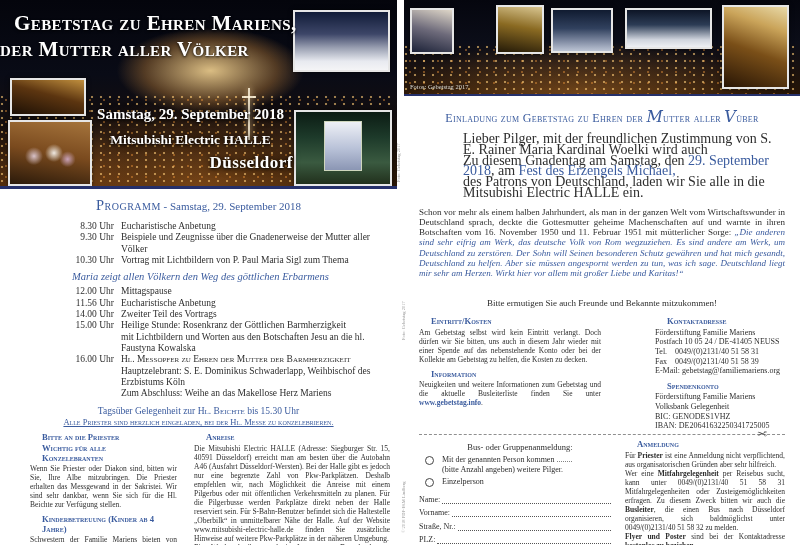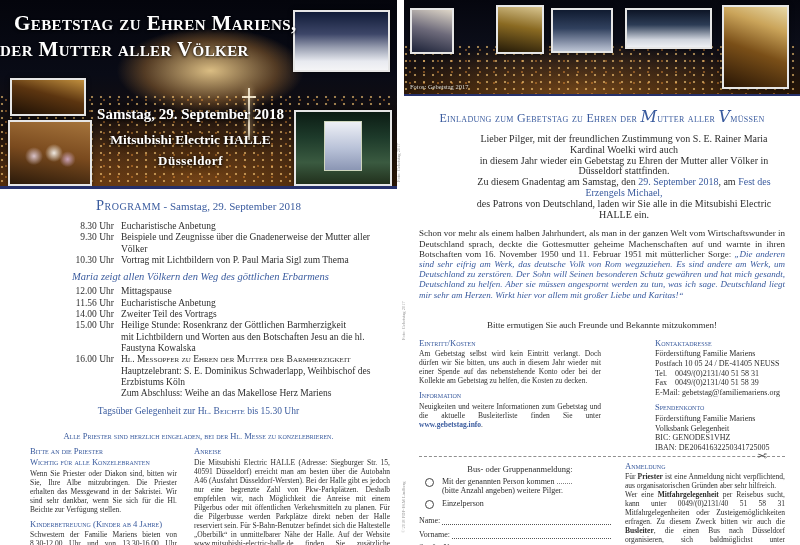--- a/index.html
+++ b/index.html
@@ -40,61 +40,61 @@
   .ph-d .inner { position:absolute; left:30%; top:12%; width:40%; height:70%;
     border:1px solid #cfd6bd; background:linear-gradient(#eef0f6,#b9c2d8 55%,#8b96b4); }
   .hero-title { position:absolute; left:0; top:10px; width:300px; color:#fff;
     font-variant:small-caps; font-weight:bold; text-shadow:0 1px 3px #000; line-height:26px; }
   .hero-title .t1 { font-size:21px; letter-spacing:.4px; padding-left:14px; }
   .hero-title .t2 { font-size:21px; letter-spacing:.4px; }
   .hero-meta { position:absolute; left:88px; right:104px; top:106px; text-align:center;
     color:#fff; font-weight:bold; text-shadow:0 1px 3px #000, 0 0 8px rgba(0,0,0,.8); }
   .hero-meta .date  { font-size:15px; }
   .hero-meta .venue { font-size:13.5px; margin-top:9px; }
-  .hero-meta .city  { font-size:13px; margin-top:5px; letter-spacing:.5px; }
+  .hero-meta .city  { font-size:17px; margin-top:5px; letter-spacing:.5px;text-align:right; }
 
   
   .prog-header { text-align:center; margin-top:8px; color:#3a5b9e; font-size:11px; }
   .prog-header .word { font-variant:small-caps; font-size:14.5px; letter-spacing:.5px; }
   .schedule { margin:7px 0 0 72px; font-size:9.5px; line-height:11.3px; }
   .srow { display:flex; }
   .srow .time { flex:0 0 42px; text-align:right; }
   .srow .txt  { padding-left:7px; }
   .srow .sc { font-variant:small-caps; }
   .theme { color:#3a5b9e; font-style:italic; font-size:10.5px; margin:5px 0 4px; }
   .confess { text-align:center; color:#3a5b9e; margin-top:7px; font-size:9.5px; }
   .confess .sc { font-variant:small-caps; }
-  .concel { text-align:center; color:#3a5b9e; font-variant:small-caps; font-size:8.5px; margin-top:15px; }
+  .concel { text-align:center; color:#3a5b9e; font-variant:small-caps; font-size:8.5px; margin-top:1px;text-decoration:underline; }
 
   
   .lcols { display:flex; gap:17px; padding:6px 7px 0 30px; }
   .lcol1 { flex:0 0 147px; }
   .lcol2 { flex:1; }
-  h4.sect { color:#3a5b9e; font-variant:small-caps; font-weight:normal; font-size:8.6px; line-height:9.6px; margin:6px 0 1px; }
+  h4.sect { color:#3a5b9e; font-variant:small-caps; font-weight:bold; font-size:8.6px; line-height:9.6px; margin:6px 12px 1px; }
   h4.sect.tight { margin-top:0; }
   p.body { font-size:7.5px; line-height:9px; text-align:justify; }
   .lnk { color:#3a5b9e; font-weight:bold; }
 
   
   .strip { position:relative; height:96px; overflow:hidden; border-bottom:2px solid #25306a;
     background:
       radial-gradient(ellipse 260px 70px at 45% 100%, rgba(255,160,60,.35), transparent 75%),
       linear-gradient(#05060e 0%, #0b0d18 45%, #271506 100%); }
   .strip .speckles { top:45px; }
   .sph { position:absolute; border:2px solid #e6e6e6; box-shadow:0 0 4px rgba(0,0,0,.6); }
   .sph1 { left:6px;  top:8px;  width:44px; height:46px; background:linear-gradient(15deg,#1c2238,#6d6a7a 50%,#ded6c8); }
   .sph2 { left:92px; top:5px;  width:48px; height:49px; background:linear-gradient(10deg,#241a08,#8a6a22 55%,#d8c590); }
   .sph3 { left:147px; top:8px; width:62px; height:45px; background:linear-gradient(#101b30,#31415e 45%,#7d88a0 75%,#bcc4d4); }
   .sph4 { left:221px; top:8px; width:87px; height:41px; background:linear-gradient(#0d1526,#2c3c55 40%,#cfd4dd 80%,#eef0f4); }
   .sph5 { left:318px; top:5px; width:67px; height:84px; background:linear-gradient(20deg,#281505,#7a4f18 45%,#caa45a 75%,#e8d9a8); }
   .strip-caption { position:absolute; left:6px; bottom:4px; color:#e0dcd2; font-size:6.5px; text-shadow:0 0 2px #000; }
   .rp-content { padding:0 15px; }
   .rheading { text-align:center; color:#3a5b9e; font-variant:small-caps; font-size:12px; margin-top:11px; letter-spacing:.3px; }
   .rheading .init { font-family:"DejaVu Serif", serif; font-style:italic; font-size:16px; }
-  .intro { text-align:center; font-size:10px; line-height:10.8px; margin-top:8px;margin-left:44px; }
+  .intro { font-size:14px; line-height:10.8px; margin-top:8px;margin-left:44px; }
   .blue { color:#3a5b9e; }
   .para2 { text-align:justify; font-size:9px; line-height:10.2px; margin-top:8px; }
   .quote { color:#3a5b9e; font-style:italic; }
   .encourage { text-align:center; font-size:9px; margin-top:20px; }
 
   .icols { display:flex; gap:26px; margin-top:9px; height:113px; }
   .icol1 { flex:0 0 182px; }
   .icol2 { flex:1; padding-left:28px; }
   .addr { font-size:8px; line-height:9.6px; }
   .cutline { position:relative; border-top:1px dashed #8f8f8f; margin:4px 0 5px; }
@@ -222,26 +222,25 @@
     <div class="sph sph1"></div>
     <div class="sph sph2"></div>
     <div class="sph sph3"></div>
     <div class="sph sph4"></div>
     <div class="sph sph5"></div>
     <div class="strip-caption">Fotos: Gebetstag 2017</div>
   </div>
 
   <div class="rp-content">
     <div class="rheading">
-      <span>Einladung zum Gebetstag zu Ehren der </span><span class="init blue">M</span><span>utter</span><span> aller </span><span class="init blue">V</span><span>müssen</span>
+      <span>Einladung zum Gebetstag zu Ehren der </span><span class="init blue">M</span><span>utter</span><span> aller </span><span class="init blue">V</span><span>über</span>
     </div>
 
     <div class="intro">
       <div>Lieber Pilger, mit der freundlichen Zustimmung von S. E. Rainer Maria Kardinal Woelki wird auch</div>
-      <div>in diesem Jahr wieder ein Gebetstag zu Ehren der Mutter aller Völker in Düsseldorf stattfinden.</div>
       <div><span>Zu diesem Gnadentag am Samstag, den </span><span class="blue">29. September 2018</span><span>, am </span><span class="blue">Fest des Erzengels Michael,</span></div>
       <div>des Patrons von Deutschland, laden wir Sie alle in die Mitsubishi Electric HALLE ein.</div>
     </div>
 
     <p class="para2"><span>Schon vor mehr als einem halben Jahrhundert, als man in der ganzen Welt vom Wirtschaftswunder in Deutschland sprach, deckte die Gottesmutter geheime Machenschaften auf und warnte in ihren Botschaften vom 16. November 1950 und 11. Februar 1951 mit mütterlicher Sorge: </span><span class="quote">„Die anderen sind sehr eifrig am Werk, das deutsche Volk von Rom wegzuziehen. Es sind andere am Werk, um Deutschland zu zerstören. Der Sohn will Seinen besonderen Schutz gewähren und hat mich gesandt, Deutschland zu helfen. Aber sie müssen angespornt werden zu tun, was ich sage. Deutschland liegt mir sehr am Herzen. Wirkt hier vor allem mit großer Liebe und Karitas!“</span></p>
     <div class="encourage">Bitte ermutigen Sie auch Freunde und Bekannte mitzukommen!</div>
 
     <div class="icols">
       <div class="icol1">
         <h4 class="sect tight">Eintritt/Kosten</h4>

